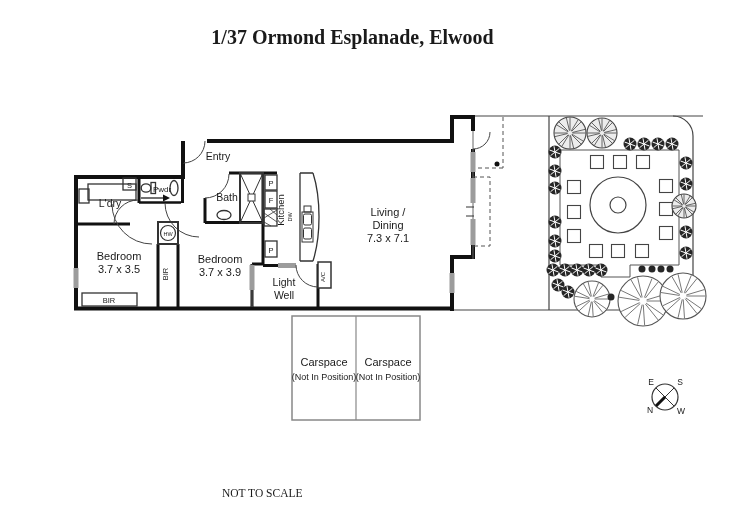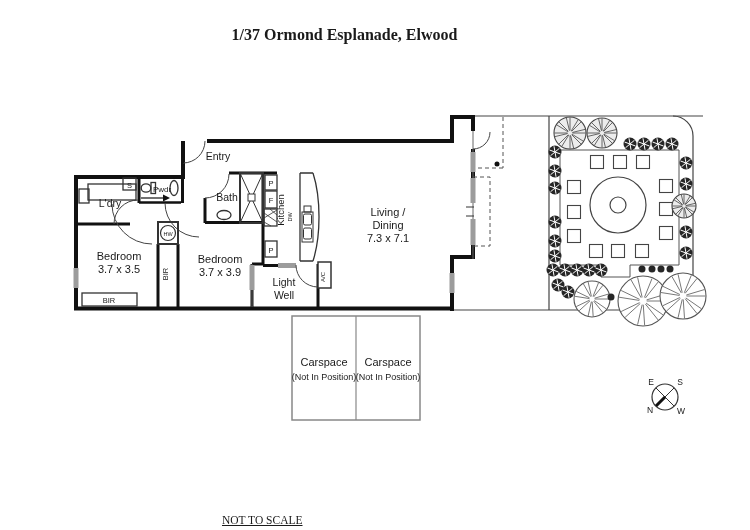--- a/index.html
+++ b/index.html
@@ -1,22 +1,22 @@
 <!DOCTYPE html>
 <html><head>
 <meta charset="utf-8">
 <style>
   html,body{margin:0;padding:0;background:#fff;}
   #stage{position:relative;width:750px;height:530px;background:#fff;overflow:hidden;
          font-family:"Liberation Sans",sans-serif;color:#1a1a1a;}
-  #title{position:absolute;top:26px;left:0;width:689px;text-align:center;
-         font-family:"Liberation Serif","DejaVu Serif",serif;font-weight:bold;font-size:16px;color:#1a1a1a;}
+  #title{position:absolute;top:26px;left:8px;width:689px;text-align:center;
+         font-family:"Liberation Serif","DejaVu Serif",serif;font-weight:bold;font-size:20px;color:#1a1a1a;}
   #plan-svg{position:absolute;top:0;left:0;}
   .footer-line{position:absolute;left:222px;font-family:"Liberation Serif","DejaVu Serif",serif;color:#1a1a1a;}
-  #not-to-scale{top:514px;font-size:11.5px;text-decoration:underline;}
+  #not-to-scale{top:487px;font-size:11.5px;}
   #disclaimer{top:503px;font-size:11px;}
   text{font-family:"Liberation Sans",sans-serif;fill:#1a1a1a;}
   .room-lbl{font-size:11px;}
   .small-lbl{font-size:10.5px;}
   .tiny-lbl{font-size:7.5px;}
   .micro-lbl{font-size:5.5px;}
 </style>
 </head>
 <body>
 

